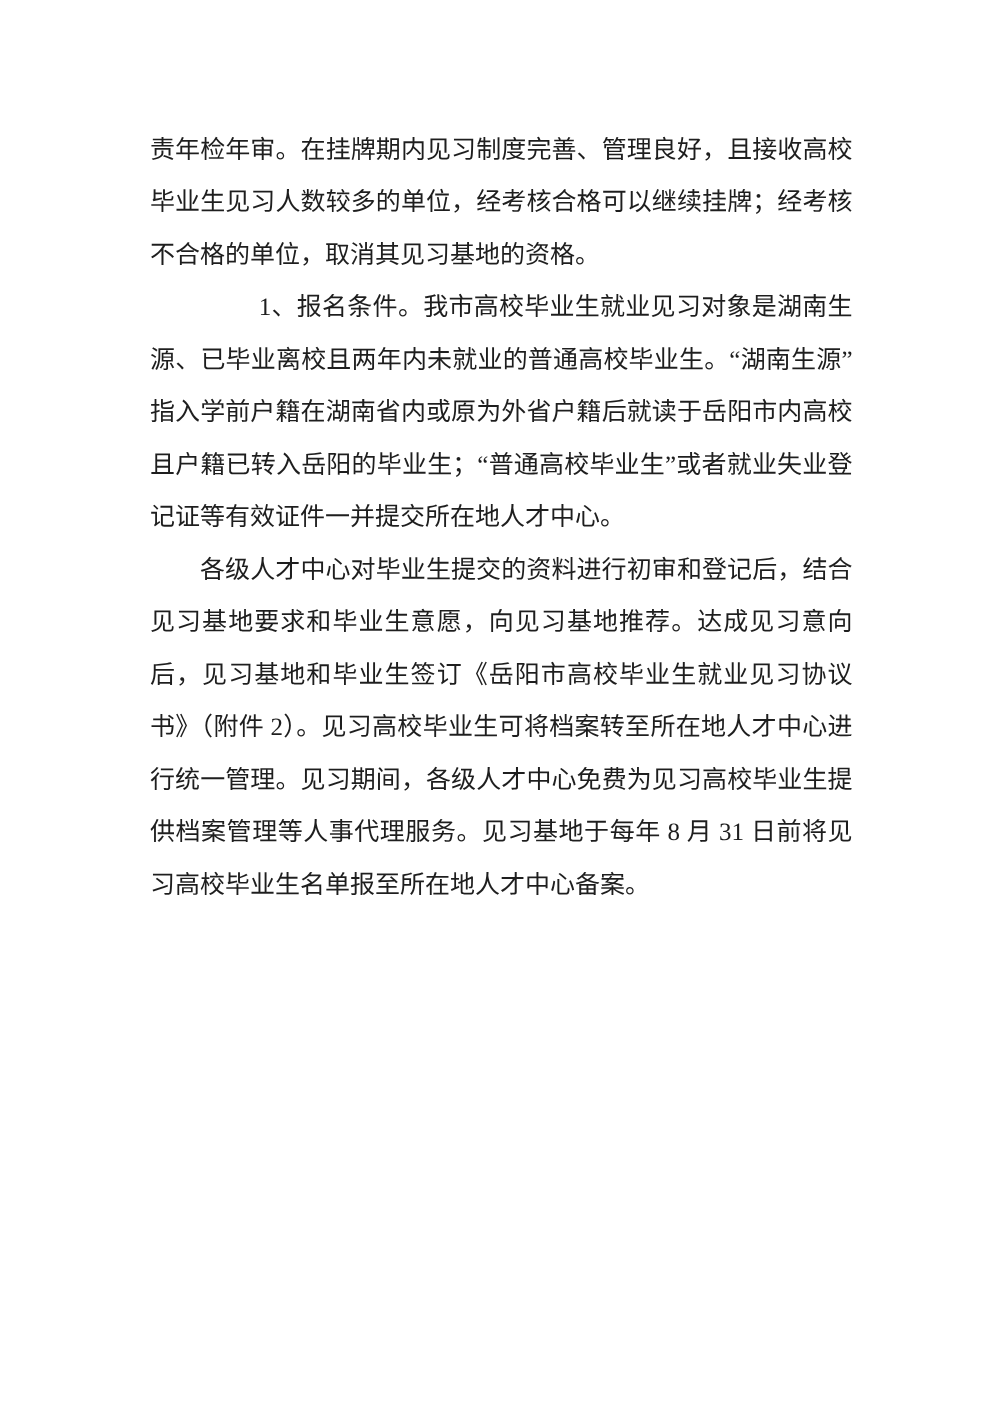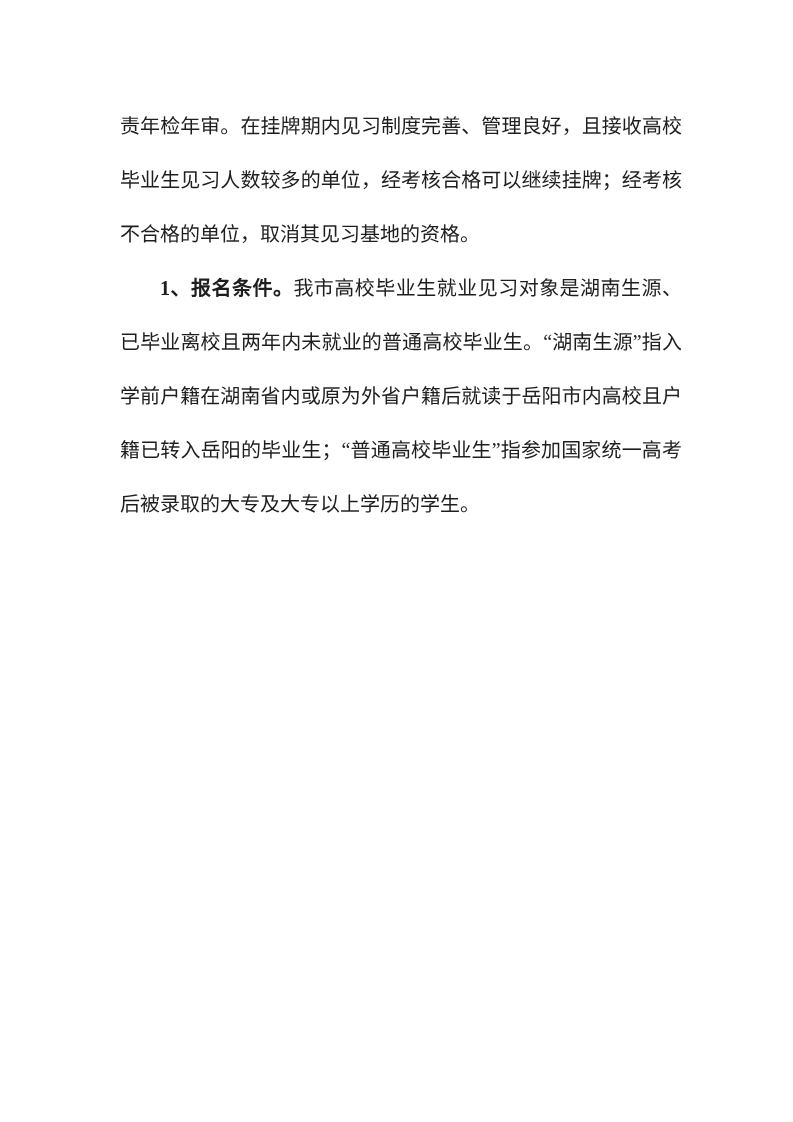--- a/index.html
+++ b/index.html
@@ -21,45 +21,47 @@
     overflow: hidden;
   }
   
   .text-block {
     position: absolute;
     left: 120px;
     top: 99px;
     width: 562px;
     color: #1e1e1e;
     font-size: 20px;
-    line-height: 54px;
+    line-height: 42px;
     text-align: justify;
   }
   .para {
     margin: 0;
     padding: 0;
     text-align: justify;
   }
   .para.indent {
     text-indent: 2em;
   }
   .para.heading {
     font-weight: bold;
   }
   .lead {
-    font-weight: bold;
+    font-weight: normal;
+    margin-left: 47px;
   }
 </style>
 </head>
 <body>
 
 <div class="page">
   <div class="text-block">
 
     <p class="para"><span>责年检年审。在挂牌期内见习制度完善、管理良好，且接收高校毕业生见习人数较多的单位，经考核合格可以继续挂牌；经考核不合格的单位，取消其见习基地的资格。</span></p>
 
 
-    <p class="para indent"><span class="lead">1、报名条件。</span><span>我市高校毕业生就业见习对象是湖南生源、已毕业离校且两年内未就业的普通高校毕业生。“湖南生源”指入学前户籍在湖南省内或原为外省户籍后就读于岳阳市内高校且户籍已转入岳阳的毕业生；“普通高校毕业生”指参加国家统一高考后被录取的大专及大专以上学历的学生。</span></p>
+    <p class="para indent"><span class="lead">1、报名条件。</span><span>我市高校毕业生就业见习对象是湖南生源、已毕业离校且两年内未就业的普通高校毕业生。“湖南生源”指入学前户籍在湖南省内或原为外省户籍后就读于岳阳市内高校且户籍已转入岳阳的毕业生；“普通高校毕业生”或者就业失业登记证等有效证件一并提交所在地人才中心。</span></p>
 
 
+    <p class="para indent"><span>各级人才中心对毕业生提交的资料进行初审和登记后，结合见习基地要求和毕业生意愿，向见习基地推荐。达成见习意向后，见习基地和毕业生签订《岳阳市高校毕业生就业见习协议书》（附件 2）。见习高校毕业生可将档案转至所在地人才中心进行统一管理。见习期间，各级人才中心免费为见习高校毕业生提供档案管理等人事代理服务。见习基地于每年 8 月 31 日前将见习高校毕业生名单报至所在地人才中心备案。</span></p>
 
   </div>
 </div>
 
 </body></html>

